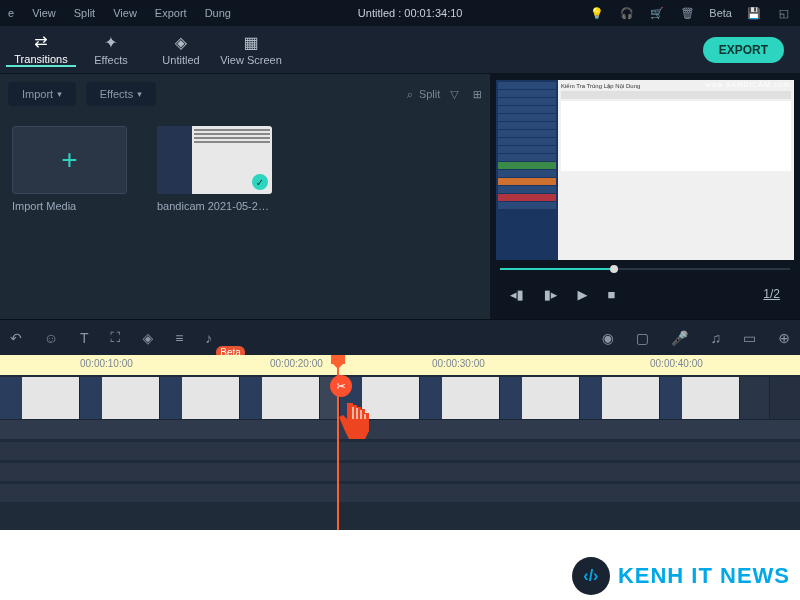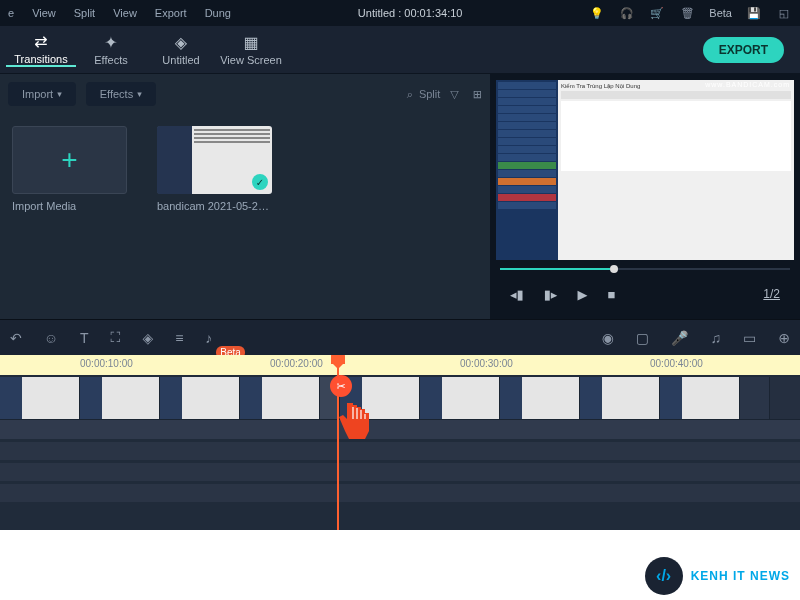--- a/index.html
+++ b/index.html
@@ -87,21 +87,21 @@
 
 .audio-track { height: 20px; background: #303a4d; margin-top: 0; border-top: 1px solid #1a2432; }
 .audio-track2 { height: 18px; background: #2a3445; margin-top: 3px; }
 
 .scissors-marker { position: absolute; left: 330px; top: 20px; z-index: 6; }
 .scissors-circle { width: 22px; height: 22px; background: #ff5030; border-radius: 50%; display: flex; align-items: center; justify-content: center; color: #fff; font-size: 11px; }
 .cursor-hand { position: absolute; left: 335px; top: 40px; z-index: 7; width: 40px; height: 50px; }
 
 .watermark { position: absolute; bottom: 5px; right: 10px; display: flex; align-items: center; gap: 8px; z-index: 20; }
 .wm-logo { width: 38px; height: 38px; background: #1a2332; border-radius: 50%; display: flex; align-items: center; justify-content: center; color: #00a8e8; font-size: 16px; font-weight: bold; }
-.wm-text { color: #00a8e8; font-size: 12px; font-weight: 600; letter-spacing: 1px; }
+.wm-text { color: #00a8e8; font-size: 22px; font-weight: 600; letter-spacing: 1px; }
 </style>
 </head>
 <body>
 
 <div class="app">
   <div class="titlebar">
     <span class="menu-item">e</span>
     <span class="menu-item">View</span>
     <span class="menu-item">Split</span>
     <span class="menu-item">View</span>
@@ -243,21 +243,21 @@
       <span class="tt">♫</span>
       <span class="tt">▭</span>
       <span class="tt">⊕</span>
     </div>
   </div>
 
   <div class="timeline">
     <div class="time-ruler">
       <span class="time-mark" style="left:80px">00:00:10:00</span>
       <span class="time-mark" style="left:270px">00:00:20:00</span>
-      <span class="time-mark" style="left:460px">00:00:30:00</span>
+      <span class="time-mark" style="left:432px">00:00:30:00</span>
       <span class="time-mark" style="left:650px">00:00:40:00</span>
     </div>
     <div class="playhead" style="left:337px">
       <div class="playhead-top"></div>
     </div>
     <div class="video-track">
       <div class="clip-thumb">
           <div class="clip-thumb-inner">
             <div class="ct-side"></div>
             <div class="ct-main"></div>

